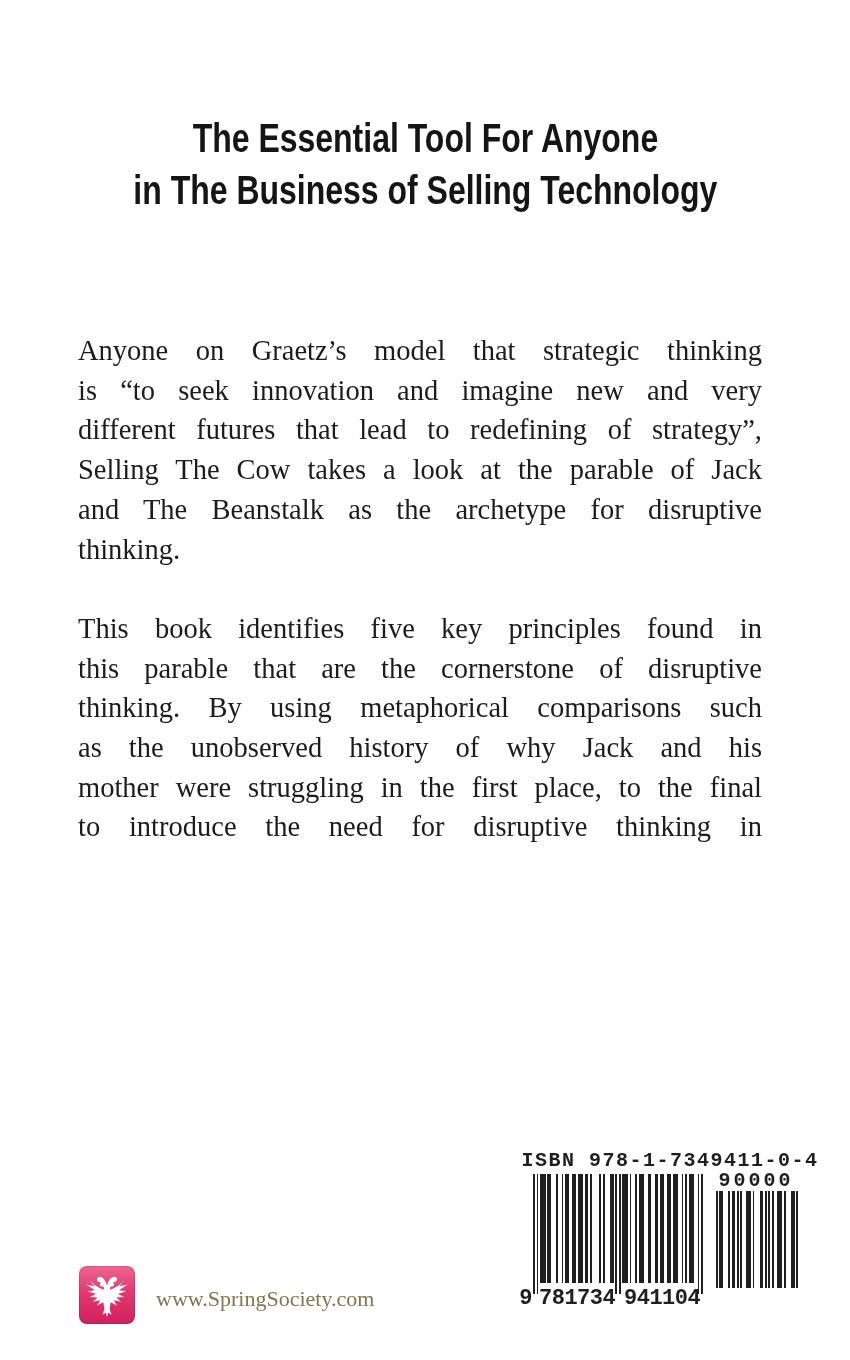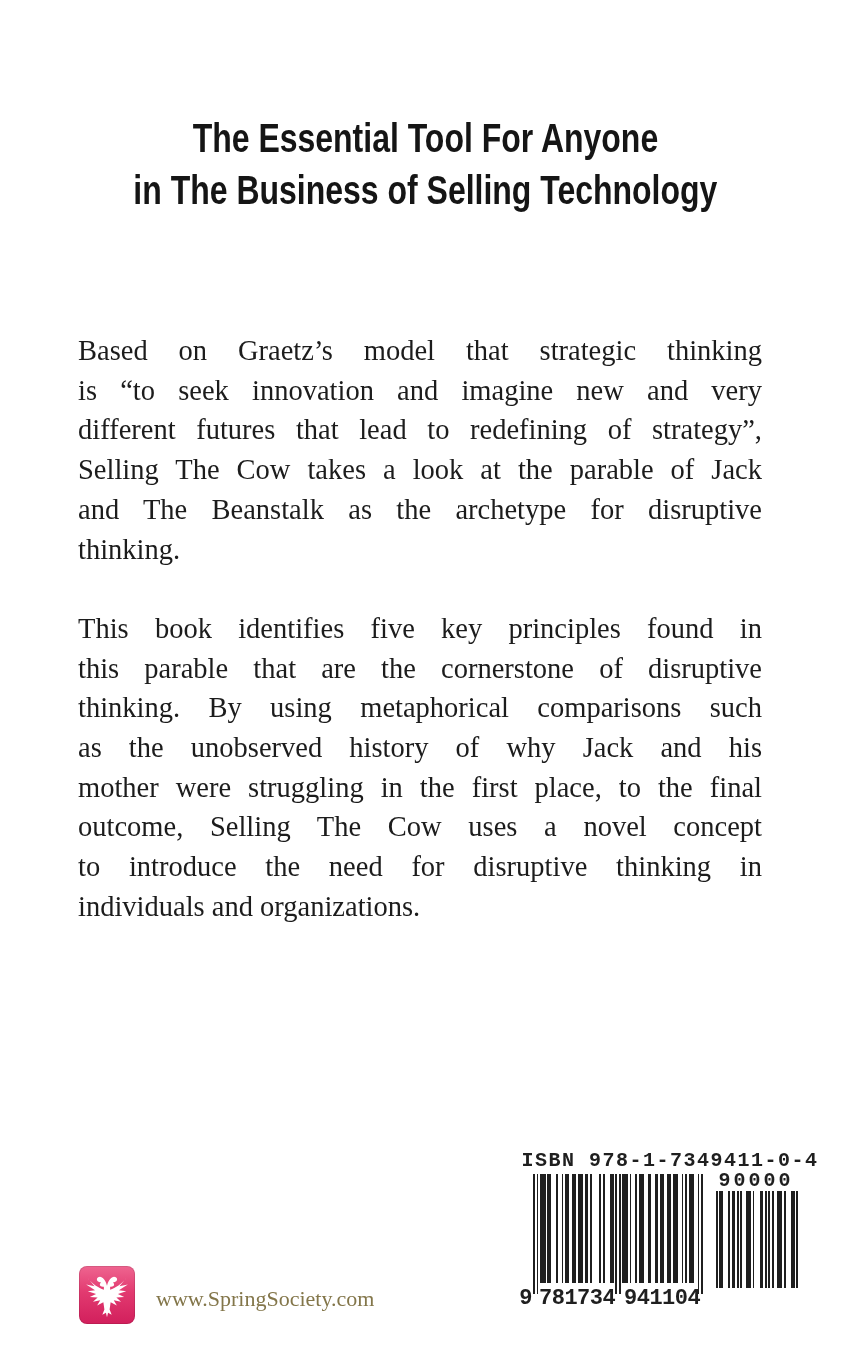--- a/index.html
+++ b/index.html
@@ -53,36 +53,34 @@
     <div class="tline">
       <span>The Essential Tool For Anyone</span>
     </div>
     <div class="tline">
       <span>in The Business of Selling Technology</span>
     </div>
   </div>
 
   <div class="body-copy">
     <div class="para">
-      <div class="bline">Based on Graetz’s model that strategic thinking</div>
+      <div class="bline">Anyone on Graetz’s model that strategic thinking</div>
       <div class="bline">is “to seek innovation and imagine new and very</div>
       <div class="bline">different futures that lead to redefining of strategy”,</div>
       <div class="bline">Selling The Cow takes a look at the parable of Jack</div>
       <div class="bline">and The Beanstalk as the archetype for disruptive</div>
       <div class="bline last">thinking.</div>
     </div>
     <div class="para">
       <div class="bline">This book identifies five key principles found in</div>
       <div class="bline">this parable that are the cornerstone of disruptive</div>
       <div class="bline">thinking. By using metaphorical comparisons such</div>
       <div class="bline">as the unobserved history of why Jack and his</div>
       <div class="bline">mother were struggling in the first place, to the final</div>
-      <div class="bline">outcome, Selling The Cow uses a novel concept</div>
       <div class="bline">to introduce the need for disruptive thinking in</div>
-      <div class="bline last">individuals and organizations.</div>
     </div>
   </div>
 
   <div class="isbn-label">ISBN 978-1-7349411-0-4</div>
   <svg class="ean13-svg" preserveAspectRatio="none" shape-rendering="crispEdges" viewBox="0 0 95 119">
       <rect x="0" y="0" width="1" height="119" fill="#1f1f1f"></rect>
       <rect x="2" y="0" width="1" height="119" fill="#1f1f1f"></rect>
       <rect x="4" y="0" width="3" height="108" fill="#1f1f1f"></rect>
       <rect x="8" y="0" width="2" height="108" fill="#1f1f1f"></rect>
       <rect x="13" y="0" width="1" height="108" fill="#1f1f1f"></rect>

